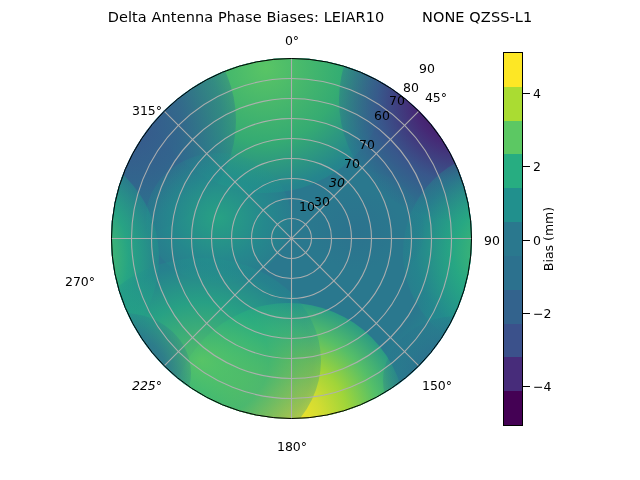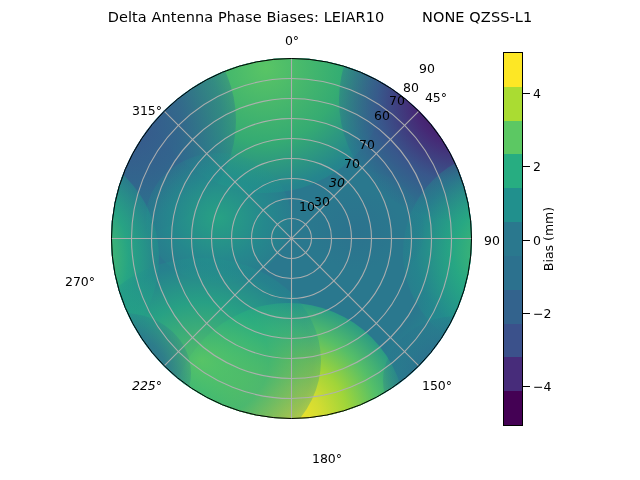--- a/index.html
+++ b/index.html
@@ -171,21 +171,21 @@
     <div class="r-label" style="left:271px;top:57px;">60</div>
     <div class="r-label" style="left:286px;top:42px;text-align:right;">70</div>
     <div class="r-label" style="left:300px;top:29px;">80</div>
     <div class="r-label" style="left:316px;top:10px;">90</div>
   </div>
 
   <div class="theta-label" style="left:292px;top:40px;">0°</div>
   <div class="theta-label" style="left:436px;top:97px;">45°</div>
   <div class="theta-label" style="left:492px;top:240px;">90</div>
   <div class="theta-label" style="left:437px;top:385px;">150°</div>
-  <div class="theta-label" style="left:292px;top:458px;margin-left:35px;">180°</div>
+  <div class="theta-label" style="left:292px;top:446px;">180°</div>
   <div class="theta-label" style="left:147px;top:385px;font-style:italic;">225°</div>
   <div class="theta-label" style="left:80px;top:240px;margin-top:41px;">270°</div>
   <div class="theta-label" style="left:147px;top:110px;">315°</div>
 
   <div id="colorbar">
     <div class="cb-band" style="background:#fde725;"></div>
     <div class="cb-band" style="background:#aadc32;"></div>
     <div class="cb-band" style="background:#5cc863;"></div>
     <div class="cb-band" style="background:#27ad81;"></div>
     <div class="cb-band" style="background:#21908d;"></div>

